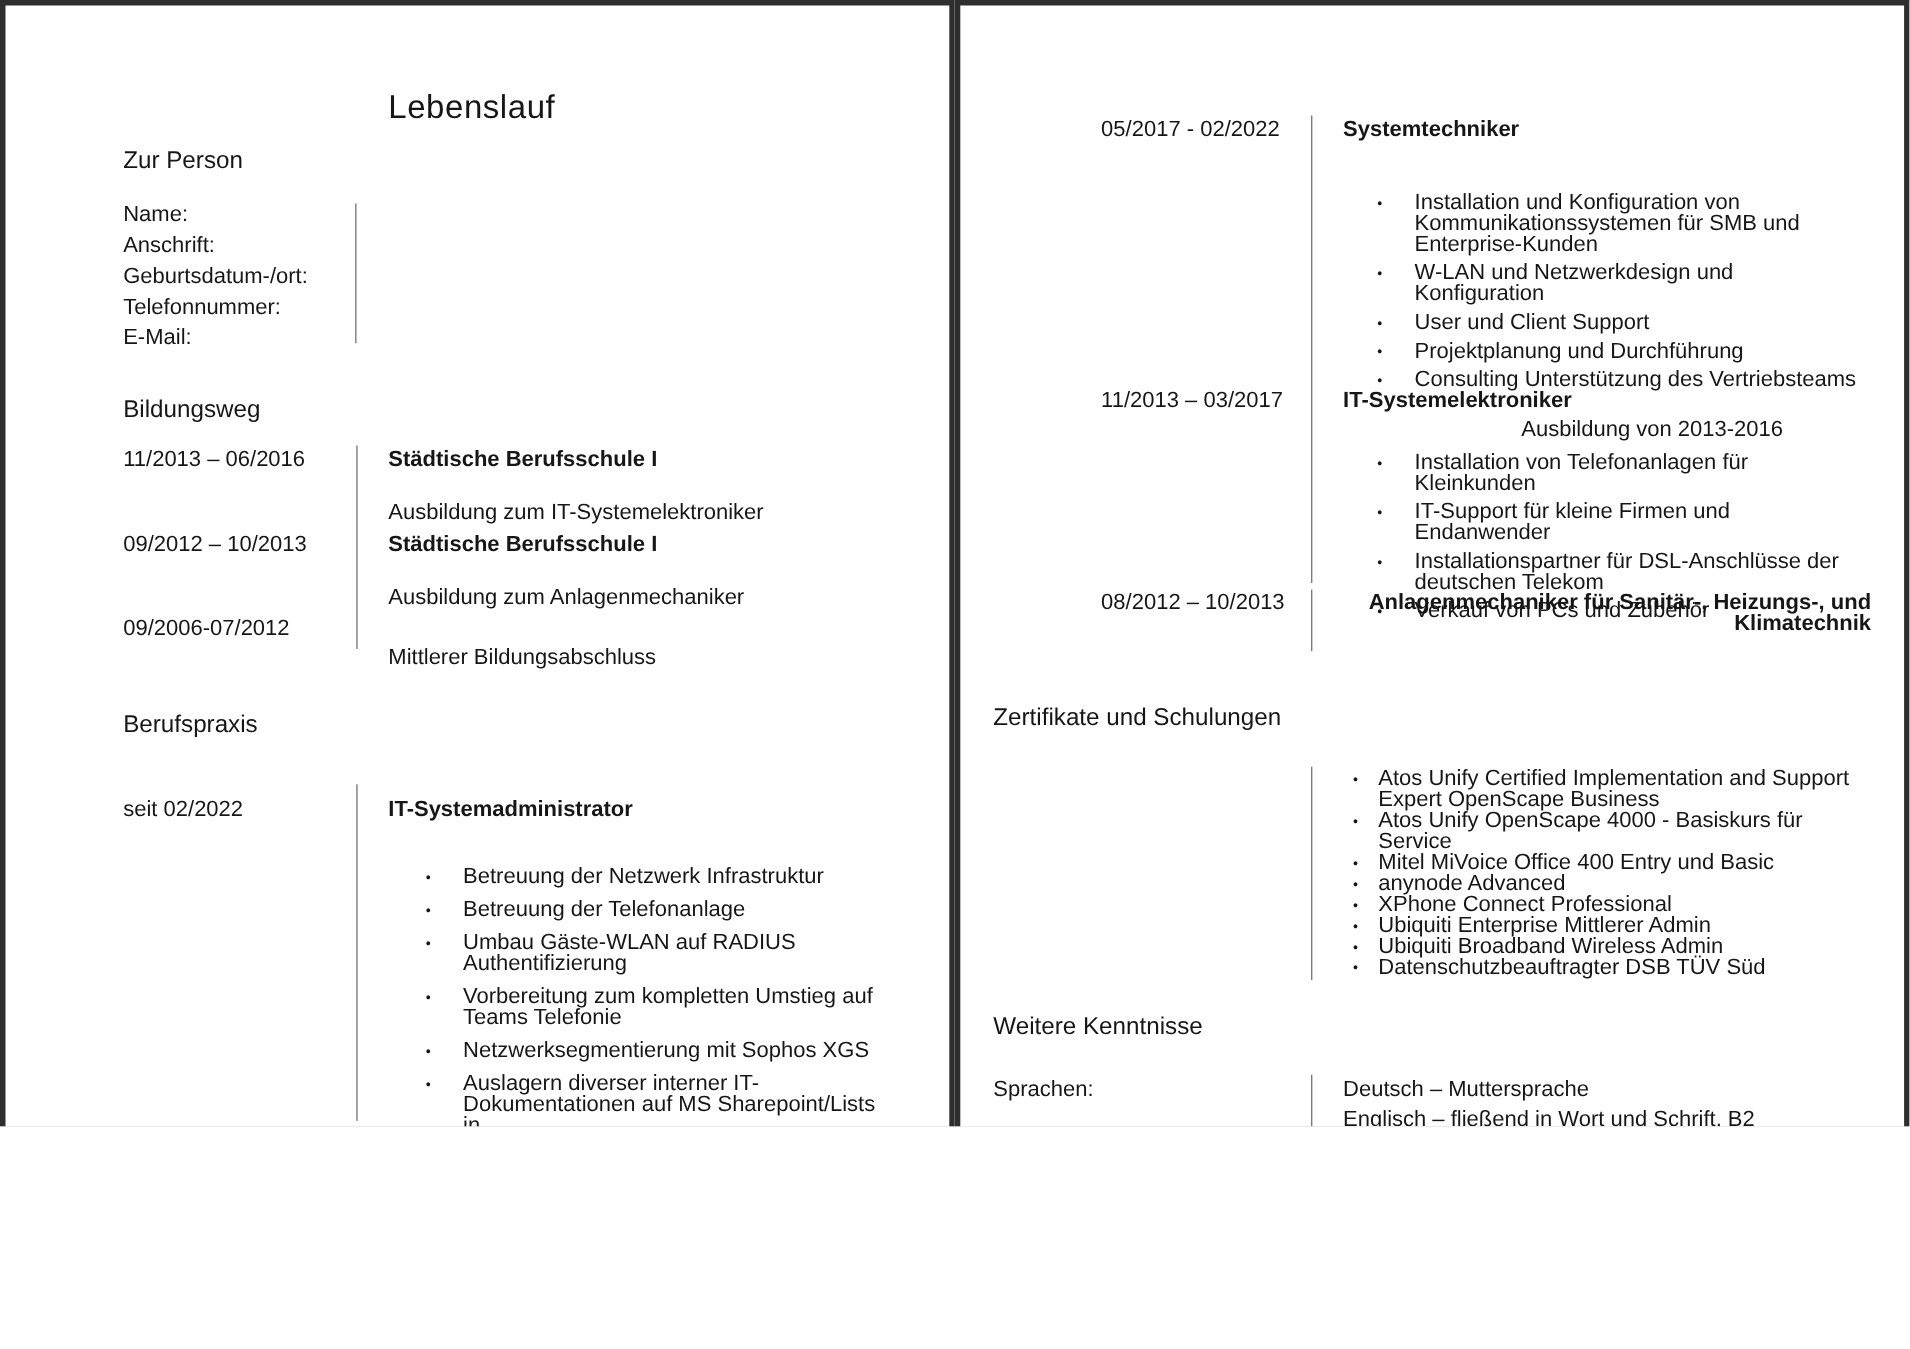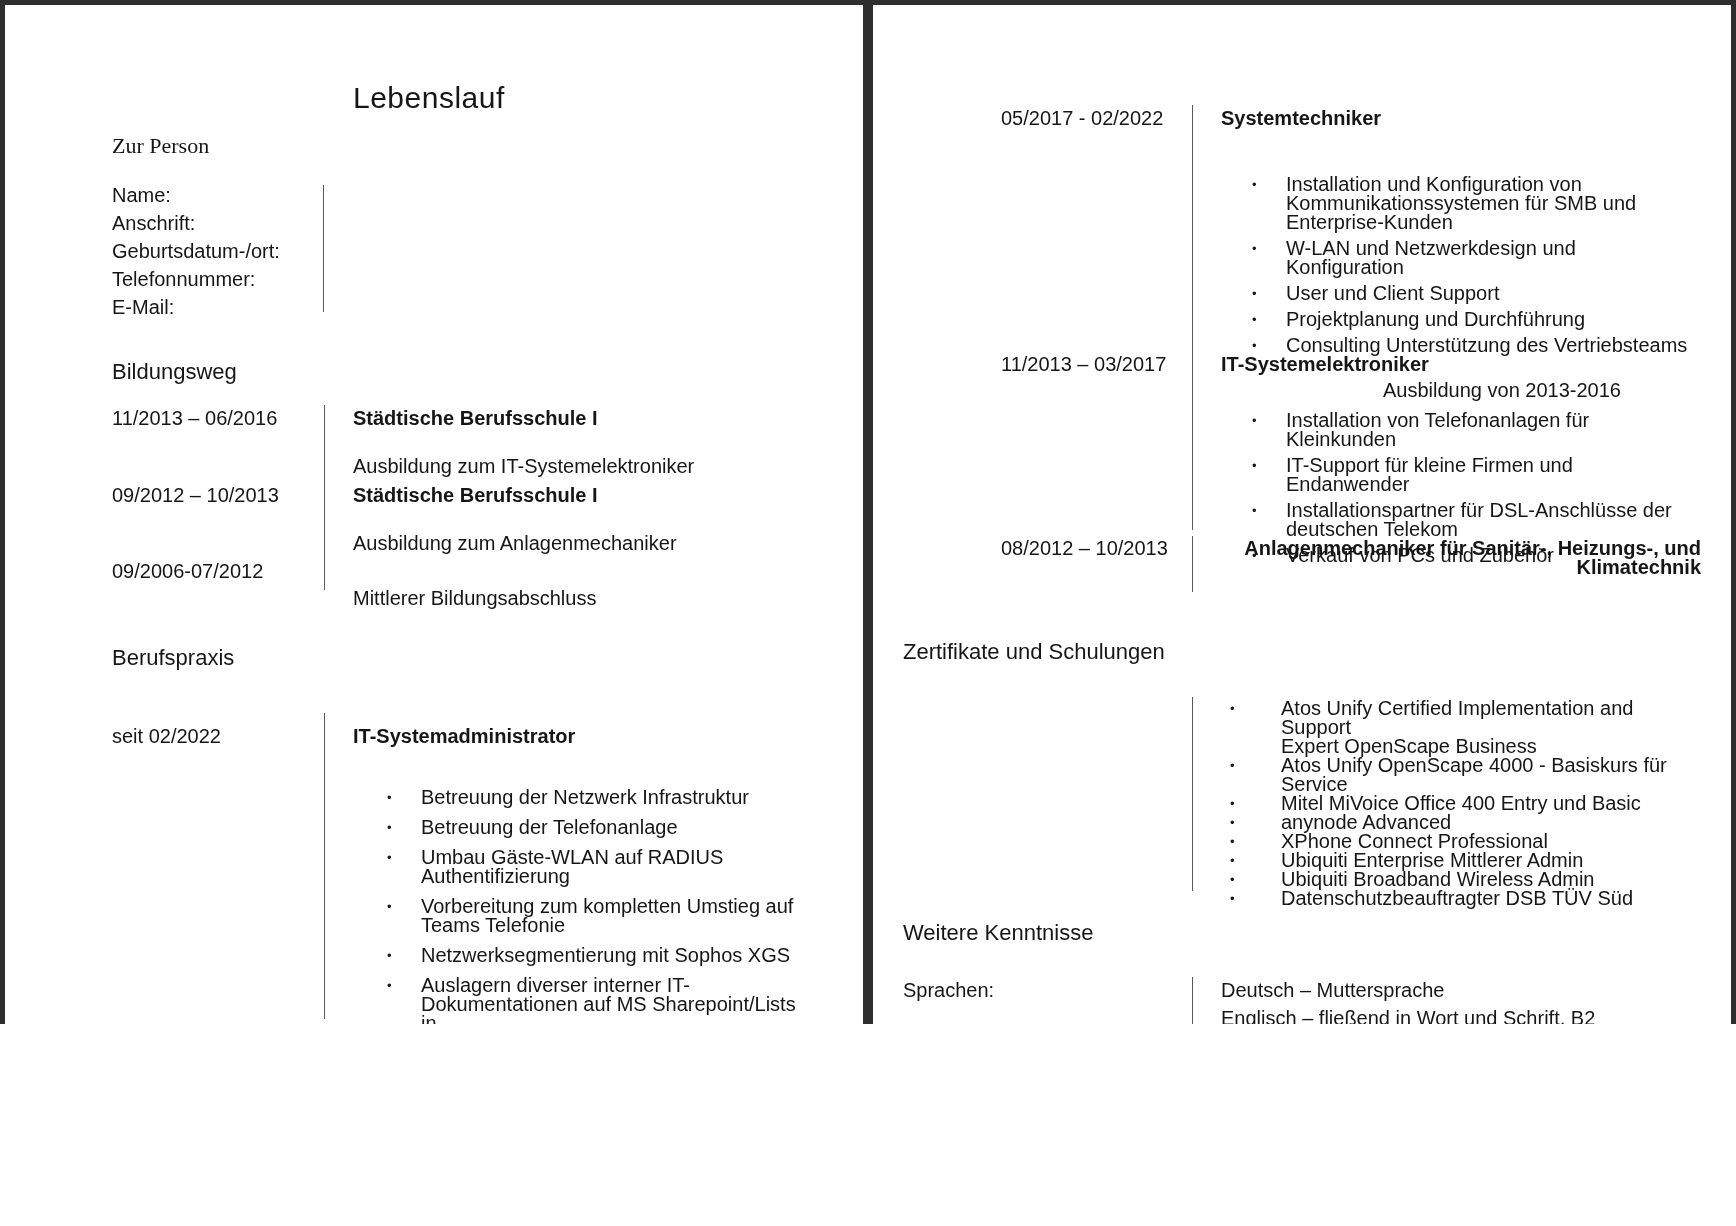--- a/index.html
+++ b/index.html
@@ -16,34 +16,34 @@
   .bold{font-weight:bold;}
   .pre{white-space:pre-line;}
   .vline{position:absolute;width:1px;background:#5a5a5a;}
   .bullets{position:absolute;}
   .bullet{display:flex;align-items:flex-start;}
   .bullet .dot{flex:0 0 34px;font-size:13px;line-height:19px;text-align:left;padding-left:4px;}
   .bullet .dot::before{content:"\2022";}
   .bullet .bt{flex:1;}
   .jobgap .bullet{margin-bottom:11px;}
   .jobgap2 .bullet{margin-bottom:7px;}
-  .certs .bullet{margin-bottom:0;gap:28px;}
+  .certs .bullet{margin-bottom:0;}
   .certs .bullet .dot{flex:0 0 23px;padding-left:2px;}
   .label-col div{margin-bottom:9px;}
 </style>
 </head>
 <body>
 
 <div id="canvas">
 
   <div class="page page-left">
 
     <div class="abs doc-title" style="left:348px;top:76px;">Lebenslauf</div>
 
-    <div class="abs h-section" style="left:107px;top:128px;font-family:Liberation Serif, serif;">Zur Person</div>
+    <div class="abs h-section" style="left:107px;top:128px;">Zur Person</div>
 
     <div class="abs txt label-col" style="left:107px;top:181px;width:220px;">
       <div>Name:</div>
       <div>Anschrift:</div>
       <div>Geburtsdatum-/ort:</div>
       <div>Telefonnummer:</div>
       <div>E-Mail:</div>
     </div>
     <div class="vline" style="left:318px;top:180px;height:127px;"></div>
 

